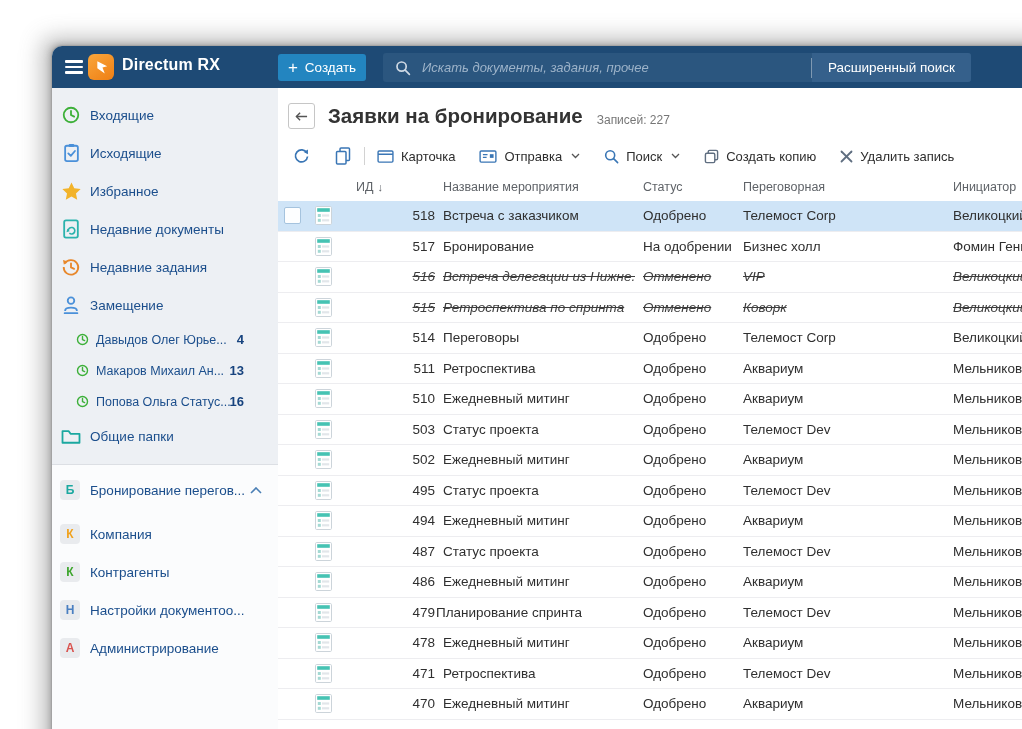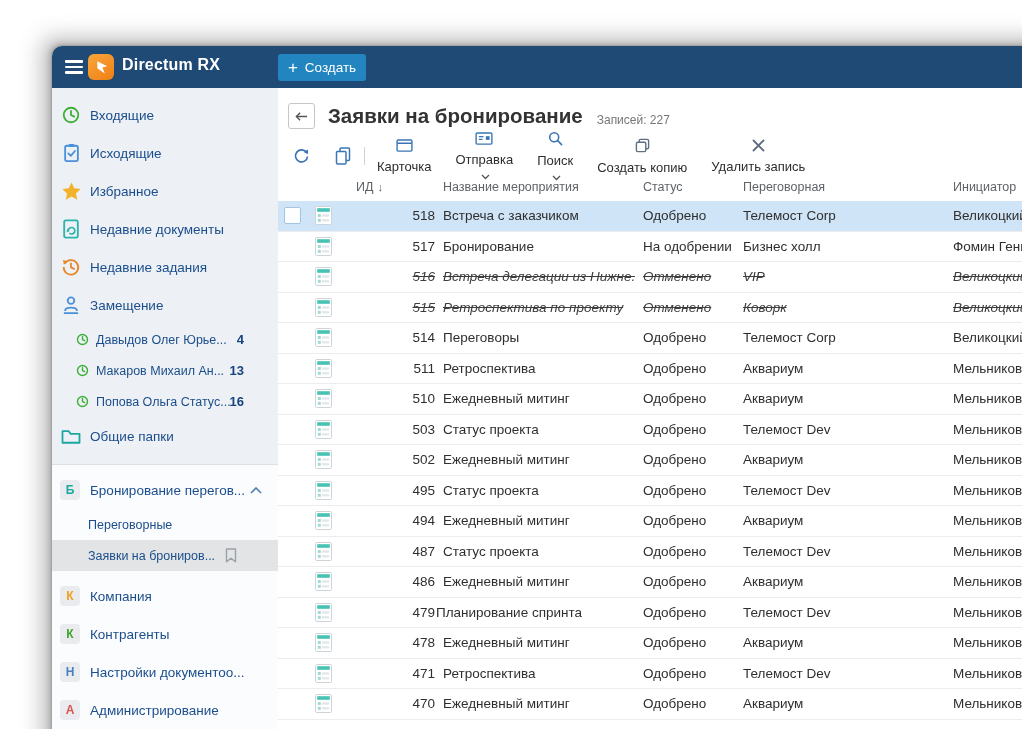--- a/index.html
+++ b/index.html
@@ -53,21 +53,21 @@
   .subitem .bookmark{margin-left:10px;display:flex;}
   
   .main{flex:1;background:#fff;display:flex;flex-direction:column;min-width:0;}
   .page-header{display:flex;align-items:center;padding:15px 0 10px 10px;flex:0 0 auto;}
   .back-btn{width:27px;height:26px;border:1px solid #c6c6c6;border-radius:3px;background:#fff;color:#555;
     font-size:15px;display:flex;align-items:center;justify-content:center;cursor:pointer;flex:0 0 auto;}
   .page-title{margin-left:13px;font-size:20.5px;font-weight:600;color:#333;white-space:nowrap;}
   .records{margin-left:14px;margin-top:7px;font-size:12px;color:#767676;white-space:nowrap;}
   .toolbar{display:flex;align-items:center;height:34px;padding-left:10px;flex:0 0 auto;}
   .tool-ic-btn{display:flex;align-items:center;justify-content:center;width:26px;height:26px;cursor:pointer;}
-  .tool-btn{display:flex;align-items:center;gap:7px;margin-right:24px;cursor:pointer;color:#2d2d2d;font-size:13px;white-space:nowrap;flex-direction:column;}
+  .tool-btn{display:flex;align-items:center;gap:7px;margin-right:24px;cursor:pointer;color:#2d2d2d;font-size:13px;white-space:nowrap;}
   .tool-sep{width:1px;height:18px;background:#d2d2d2;margin:0 12px 0 8px;}
   .chev-dn{display:flex;margin-left:2px;}
   
   .grid-cols{display:grid;grid-template-columns:28px 34px 95px 200px 100px 210px 1fr;align-items:center;}
   .thead{height:28px;color:#5f6368;font-size:12.5px;flex:0 0 auto;}
   .thead .h-id{padding-left:16px;display:flex;align-items:center;gap:4px;}
   .thead .hc{padding-left:8px;white-space:nowrap;overflow:hidden;}
   .tbody{flex:1;overflow:hidden;}
   .trow{height:30.5px;border-bottom:1px solid #ededf0;font-size:13.5px;color:#2f2f2f;cursor:pointer;box-sizing:border-box;}
   .trow.selected{background:#cfe4f7;}
@@ -95,20 +95,29 @@
     <div class="logo">
       <svg width="18" height="18" viewBox="0 0 22 22">
         <path d="M6.5 4 L18.5 10.2 L12.8 11.6 L15.6 19 L6.5 12.6 Z" fill="#ffffff"></path>
       </svg>
     </div>
     <div class="apptitle">Directum RX</div>
     <button class="create-btn">
       <span class="plus">+</span>
       <span>Создать</span>
     </button>
+    <div class="searchbar">
+      <svg class="mag" width="16" height="16" viewBox="0 0 16 16">
+        <circle cx="6.6" cy="6.6" r="4.6" fill="none" stroke="#cfd9e4" stroke-width="1.7"></circle>
+        <line x1="10.2" y1="10.2" x2="14.4" y2="14.4" stroke="#cfd9e4" stroke-width="1.7" stroke-linecap="round"></line>
+      </svg>
+      <input class="search-input" type="text" placeholder="Искать документы, задания, прочее" style="">
+      <div class="search-divider"></div>
+      <div class="adv-search">Расширенный поиск</div>
+    </div>
   </div>
 
   <div class="body-row">
 
     <div class="sidebar">
 
       <div class="side-item">
         <span class="ic">
           <svg width="20" height="20" viewBox="0 0 22 22">
               <circle cx="11" cy="11" r="8" fill="none" stroke="#3db039" stroke-width="2"></circle>
@@ -218,39 +227,20 @@
         <div class="side-item">
           <span class="badge b-teal">Б</span>
           <span class="side-label">Бронирование перегов...</span>
           <span class="chev-up">
             <svg width="12" height="7" viewBox="0 0 12 7">
                 <polyline points="1,6 6,1 11,6" fill="none" stroke="#4a7fb5" stroke-width="1.6"></polyline>
               </svg>
           </span>
         </div>
 
-        <div>
-
-        <div class="subitem">
-              <span class="sl">Переговорные</span>
-              <span class="bookmark" style="visibility: hidden;">
-                <svg width="12" height="15" viewBox="0 0 12 15">
-                  <path d="M1.5 1 H10.5 V13.8 L6 10.2 L1.5 13.8 Z" fill="none" stroke="#9aa0a8" stroke-width="1.4" stroke-linejoin="round"></path>
-                </svg>
-              </span>
-            </div>
-            <div class="subitem selected">
-              <span class="sl">Заявки на брониров...</span>
-              <span class="bookmark">
-                <svg width="12" height="15" viewBox="0 0 12 15">
-                  <path d="M1.5 1 H10.5 V13.8 L6 10.2 L1.5 13.8 Z" fill="none" stroke="#9aa0a8" stroke-width="1.4" stroke-linejoin="round"></path>
-                </svg>
-              </span>
-            </div>
-          </div>
 
         <div style="margin-top:6px;">
           <div class="side-item">
             <span class="badge b-orange">К</span>
             <span class="side-label">Компания</span>
           </div>
           <div class="side-item">
             <span class="badge b-green">К</span>
             <span class="side-label">Контрагенты</span>
           </div>
@@ -430,21 +420,21 @@
               <svg width="17" height="19" viewBox="0 0 17 19">
                 <rect x="0.5" y="0.5" width="16" height="18" rx="1.2" fill="#fff" stroke="#ccd4da"></rect>
                 <rect x="2.2" y="2.2" width="12.6" height="3.6" fill="#46c3b3"></rect>
                 <rect x="2.8" y="8" width="3" height="3" fill="#a3d9d3"></rect>
                 <rect x="7" y="8.4" width="7.2" height="2.2" fill="#e2e6ea"></rect>
                 <rect x="2.8" y="12.8" width="3" height="3" fill="#a3d9d3"></rect>
                 <rect x="7" y="13.2" width="7.2" height="2.2" fill="#e2e6ea"></rect>
               </svg>
             </div>
             <div class="cell c-id strik">515</div>
-            <div class="cell c-pad strik" style="padding-left:8px;">Ретроспектива по проекту</div>
+            <div class="cell c-pad strik" style="padding-left:8px;">Ретроспектива по спринта</div>
             <div class="cell c-pad strik">Отменено</div>
             <div class="cell c-pad strik">Коворк</div>
             <div class="cell c-pad strik">Великоцкий</div>
           </div>
           <div class="trow grid-cols">
             <div class="cell c-check">
               <span class="checkbox" style="visibility: hidden;"></span>
             </div>
             <div class="cell c-icon">
               <svg width="17" height="19" viewBox="0 0 17 19">

